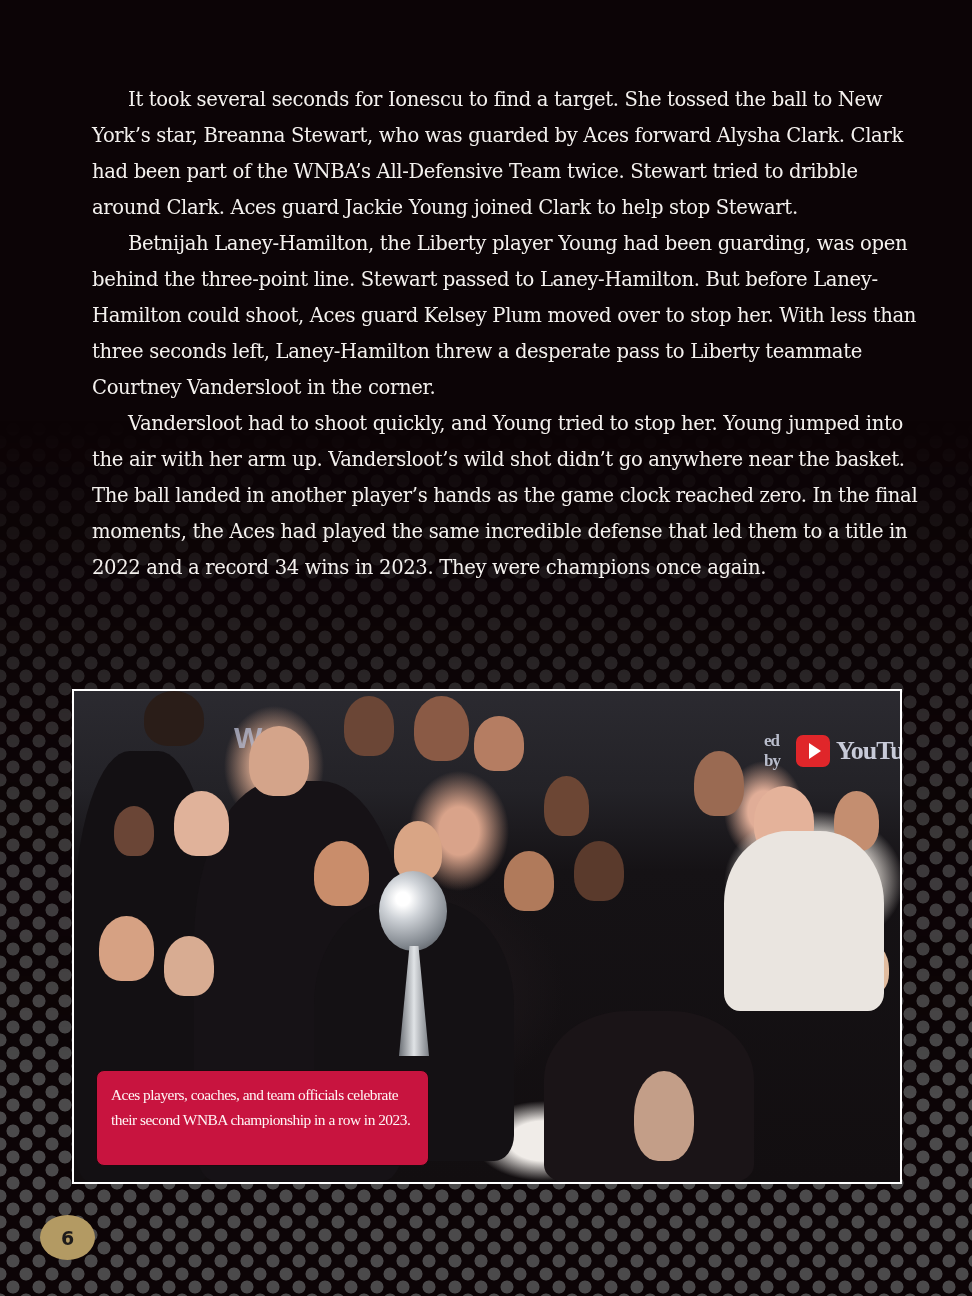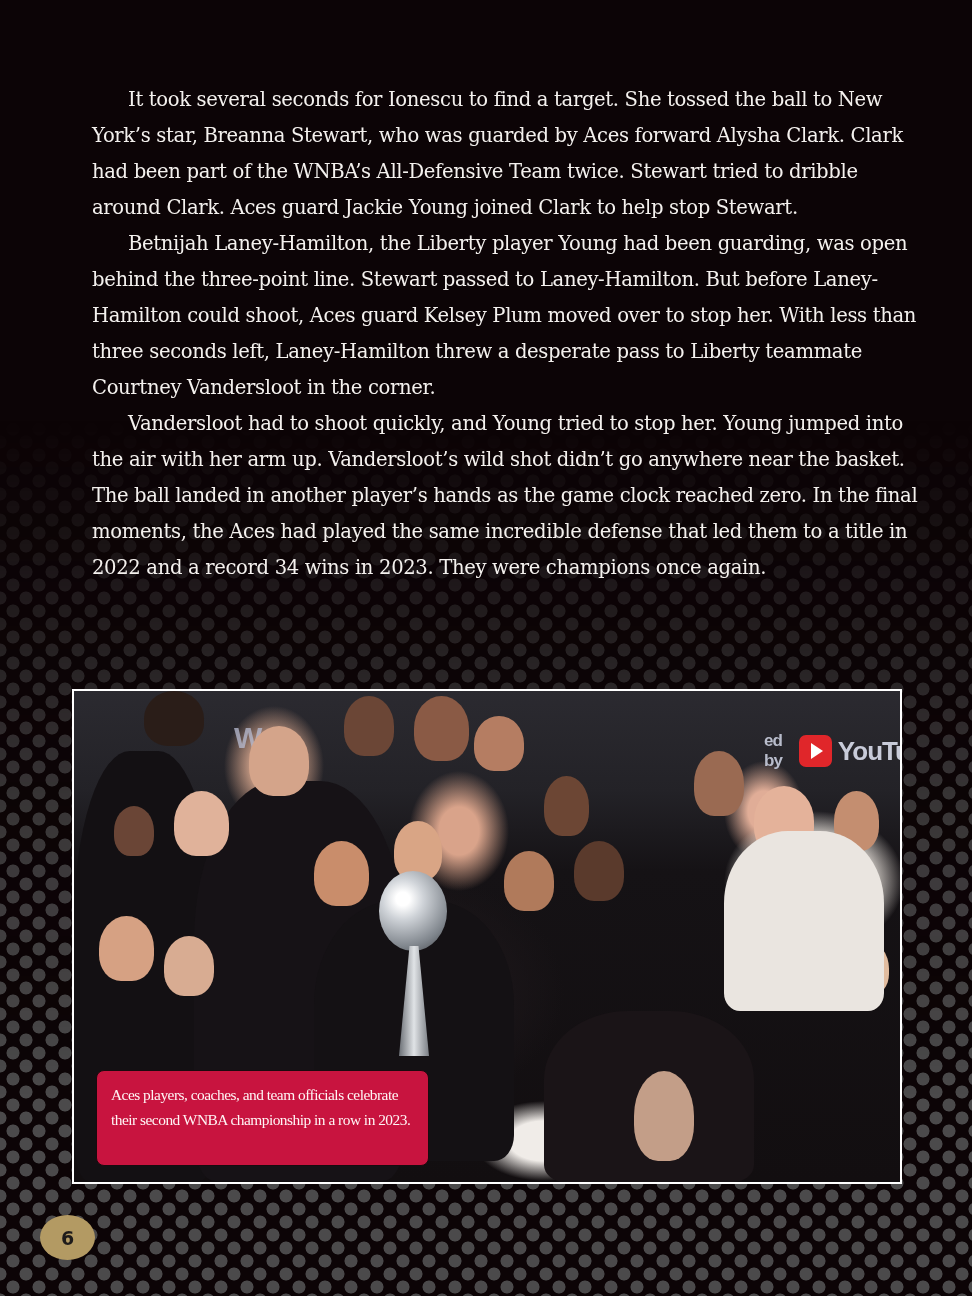--- a/index.html
+++ b/index.html
@@ -37,21 +37,21 @@
       radial-gradient(ellipse 50px 60px at 200px 75px, #d5a58c 0 40%, transparent 100%),
       radial-gradient(ellipse 40px 50px at 690px 120px, #e0ad97 0 40%, transparent 100%),
       radial-gradient(ellipse 30px 60px at 370px 300px, #cfd2d6 0 40%, transparent 100%),
       radial-gradient(ellipse 160px 120px at 330px 300px, #1a1518 0 60%, transparent 100%),
       radial-gradient(ellipse 70px 40px at 470px 450px, #f0ece8 0 50%, transparent 100%),
       linear-gradient(180deg, #2b2a30 0px, #232227 100px, #151215 180px, #120e10 491px);
   }
   .photo .backdrop-logo {
     position: absolute; top: 40px; left: 690px;
     display: flex; align-items: center; gap: 6px;
-    color: #c8cbd9; font-family: Liberation Sans, sans-serif; font-weight: bold;
+    color: #c8cbd9; font-family: Liberation Serif, serif; font-weight: bold;
     font-size: 26px; letter-spacing: -1px;
   }
   .photo .backdrop-logo .by { font-size: 17px; color: #b8bccb; }
   .photo .yt-play {
     width: 44px; height: 32px; background: #e0262a; border-radius: 7px;
     display: flex; align-items: center; justify-content: center;
   }
   .photo .yt-play::after {
     content: ""; width: 0; height: 0;
     border-left: 12px solid #fff; border-top: 8px solid transparent; border-bottom: 8px solid transparent;

